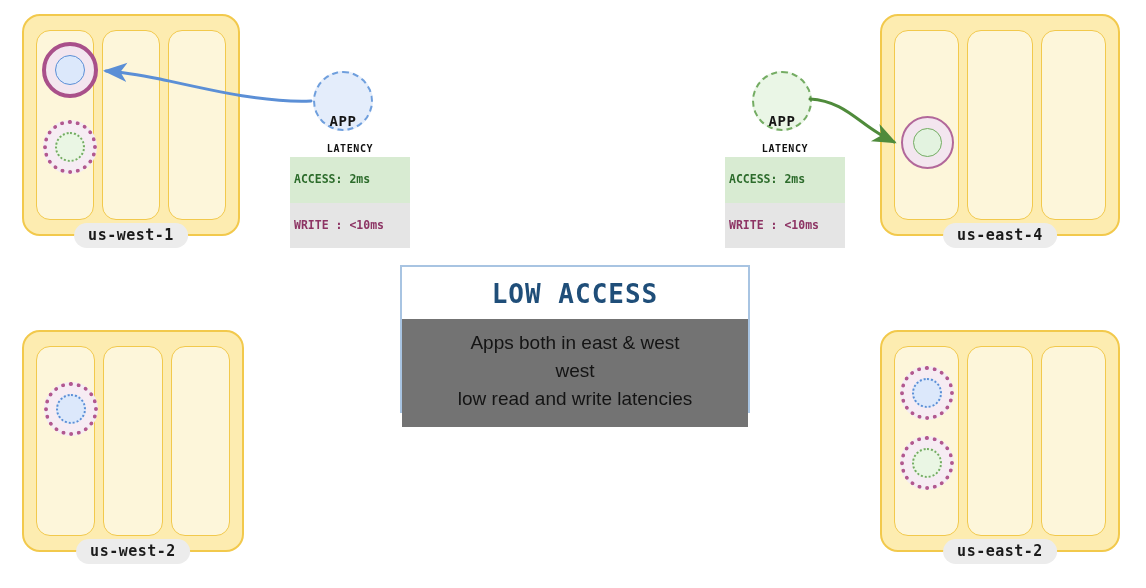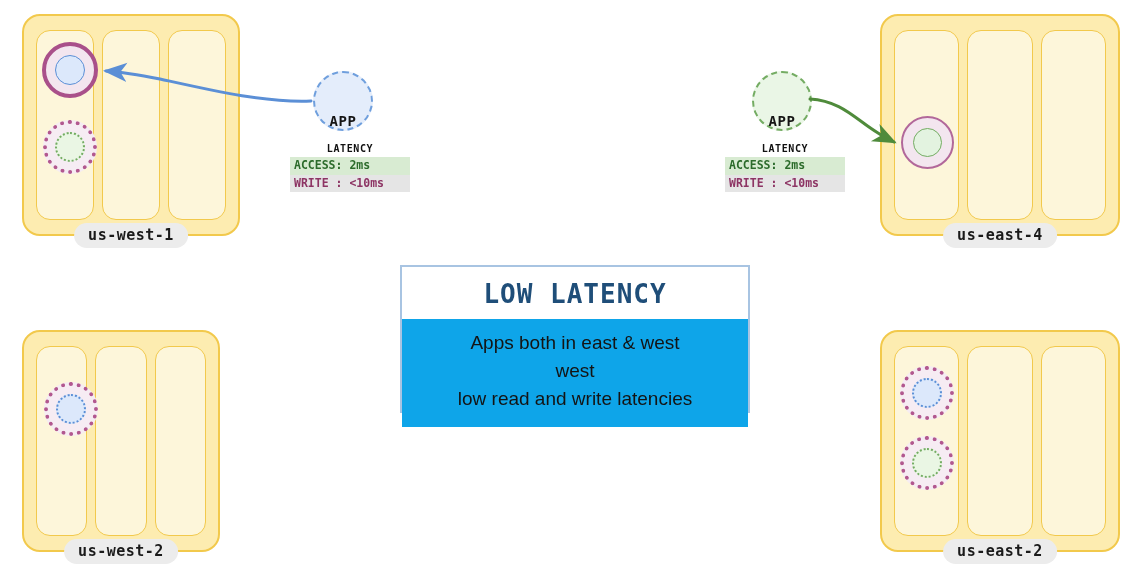--- a/index.html
+++ b/index.html
@@ -127,21 +127,21 @@
     text-align: center;
     font-size: 10px;
     font-weight: 700;
     color: #111111;
     letter-spacing: 0.6px;
     margin-bottom: 3px;
   }
   .latency-row {
     font-size: 11.5px;
     font-weight: 700;
-    padding: 1px 4px;
+    padding: 15px 4px;
     white-space: pre;
     line-height: 1.35;
   }
   .latency-access {
     background: #d8ebd2;
     color: #2c6b2b;
   }
   .latency-write {
     background: #e5e5e5;
     color: #8d3464;
@@ -158,21 +158,21 @@
     text-align: center;
     color: #1f4e79;
     font-family: "DejaVu Sans Mono", "Liberation Mono", monospace;
     font-weight: 700;
     font-size: 26px;
     letter-spacing: 1px;
     padding: 12px 0 10px 0;
     background: #ffffff;
   }
   .info-body {
-    background: #0ea5e9;
+    background: #737373;
     text-align: center;
     color: #141414;
     font-size: 19px;
     line-height: 1.48;
     padding: 10px 10px 14px 10px;
   }
 
   
   .arrow-layer {
     position: absolute;
@@ -205,21 +205,21 @@
   <div class="rack-column"></div>
   <div class="rack-column"></div>
   <div class="rack-column"></div>
   <div class="region-badge">us-east-4</div>
 </div>
 
 <div class="replica outer-solid-maroon-thin" style="left:901px; top:116px; width:53px; height:53px;">
   <div class="replica-inner inner-solid-green" style="width:29px; height:29px;"></div>
 </div>
 
-<div class="region-panel" style="left:22px; top:330px; width:198px; height:222px;">
+<div class="region-panel" style="left:22px; top:330px; width:222px; height:222px;">
   <div class="rack-column"></div>
   <div class="rack-column"></div>
   <div class="rack-column"></div>
   <div class="region-badge">us-west-2</div>
 </div>
 
 <div class="replica outer-dotted-maroon" style="left:44px; top:382px; width:54px; height:54px;">
   <div class="replica-inner inner-dotted-blue" style="width:30px; height:30px;"></div>
 </div>
 
@@ -251,21 +251,21 @@
   <div class="latency-row latency-write">WRITE : &lt;10ms</div>
 </div>
 
 <div class="latency-block" style="left:725px; top:143px;">
   <div class="latency-title">LATENCY</div>
   <div class="latency-row latency-access">ACCESS: 2ms</div>
   <div class="latency-row latency-write">WRITE : &lt;10ms</div>
 </div>
 
 <div class="info-box" style="left:400px; top:265px; width:350px; height:148px;">
-  <div class="info-title">LOW LATENCY</div>
+  <div class="info-title">LOW ACCESS</div>
   <div class="info-body">
     <div>Apps both in east &amp; west</div>
     <div>west</div>
     <div>low read and write latencies</div>
   </div>
 </div>
 
 <svg class="arrow-layer" viewBox="0 0 1146 588" xmlns="http://www.w3.org/2000/svg">
   <defs>
     <marker id="arrowhead-blue" markerWidth="9" markerHeight="9" refX="7" refY="3.2" orient="auto" markerUnits="strokeWidth">

